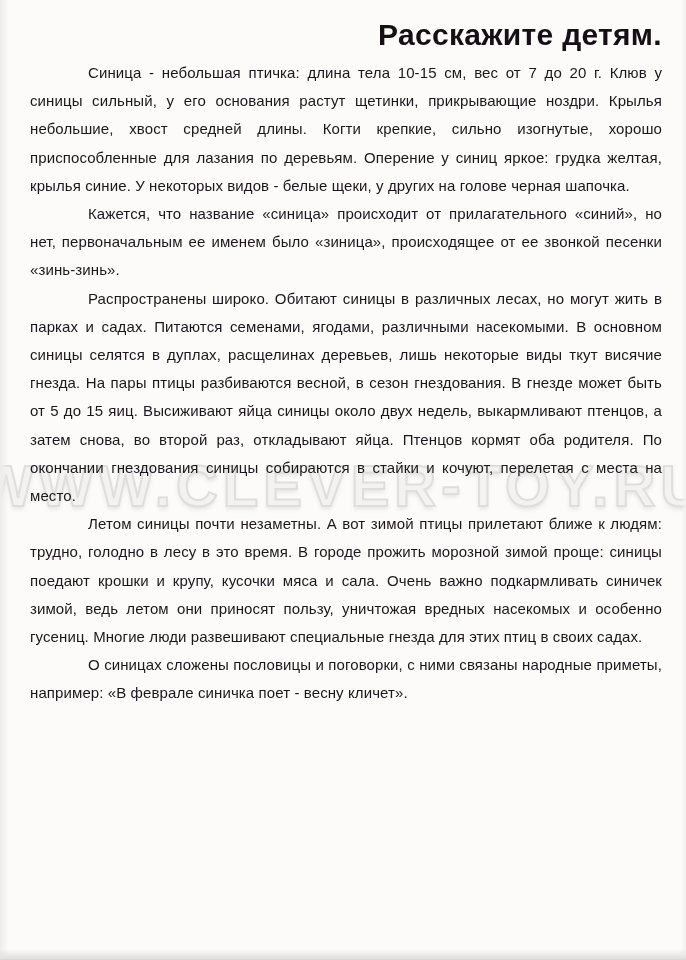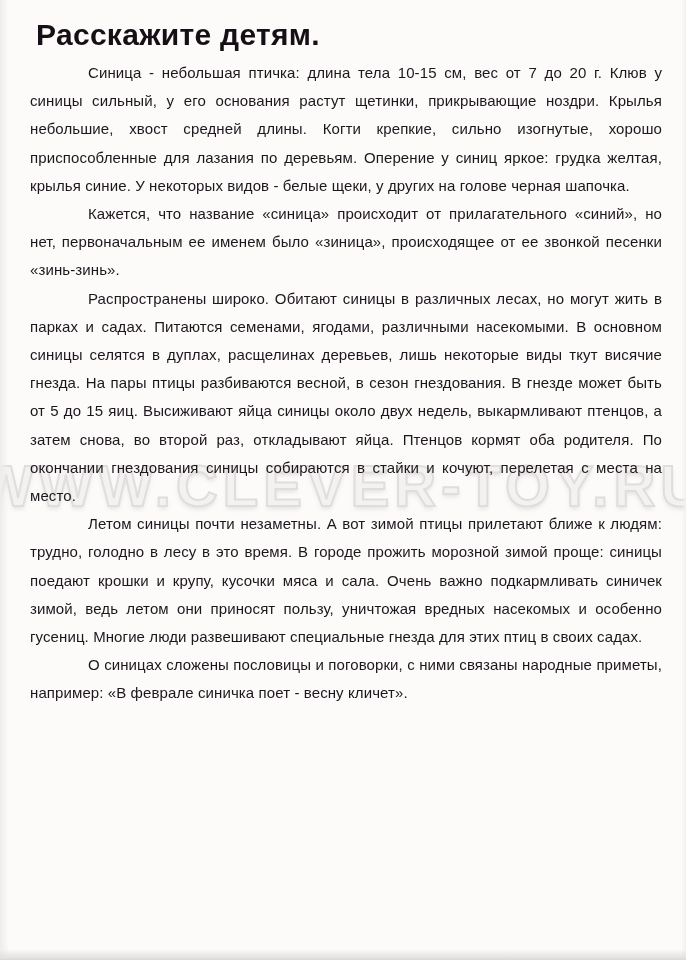--- a/index.html
+++ b/index.html
@@ -22,20 +22,21 @@
     right: 24px;
     top: 18px;
     z-index: 2;
   }
   .title {
     margin: 0 0 7px 6px;
     font-size: 30px;
     font-weight: 600;
     letter-spacing: 0.3px;
     color: #161016;
+    text-align: right;
   }
   .body-text {
     margin: 0;
     font-size: 15px;
     line-height: 28.2px;
     text-align: justify;
     text-indent: 58px;
     letter-spacing: 0.1px;
     color: #1d161d;
   }

